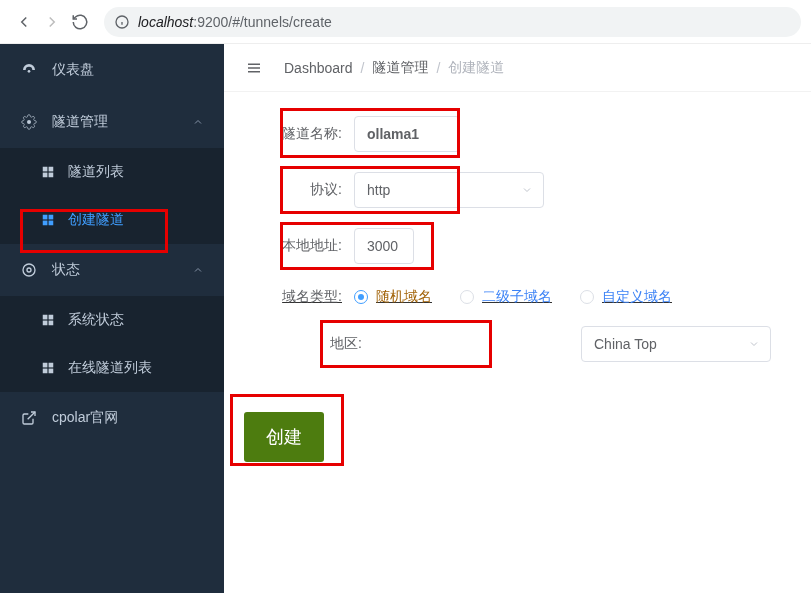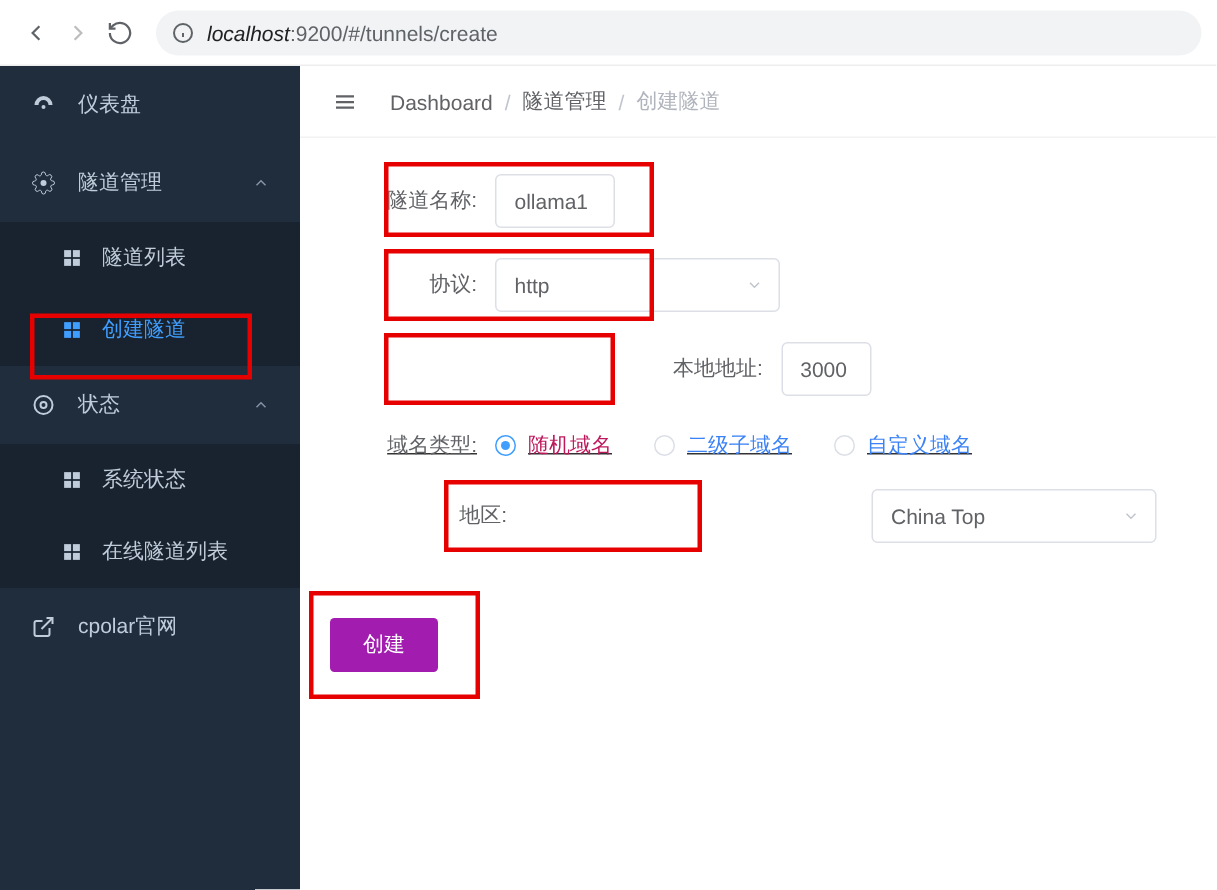--- a/index.html
+++ b/index.html
@@ -11,21 +11,21 @@
     .nav-btn.disabled { color: #bdbdbd; }
     .url-bar { flex: 1; margin-left: 10px; display: flex; align-items: center; height: 30px; padding: 0 10px; border-radius: 15px; background: #f1f3f4; color: #5f6368; }
     .url-bar .url-text { color: #202124; margin-left: 8px; }
     .url-bar .url-text .host { color: #202124; font-style: italic; }
     .url-bar .url-text .path { color: #5f6368; }
     
     
     .app { display: flex; height: calc(593px - 44px); }
     
     
-    .sidebar { width: 200px; background: #1f2d3d; color: #c0ccda; overflow-y: auto; }
+    .sidebar { width: 224px; background: #1f2d3d; color: #c0ccda; overflow-y: auto; }
     .menu-group { }
     .menu-title { display: flex; align-items: center; padding: 0 20px; height: 52px; cursor: pointer; }
     .menu-title .m-icon { width: 18px; height: 18px; display: flex; align-items: center; justify-content: center; margin-right: 14px; }
     .menu-title .expand { margin-left: auto; color: #8492a6; }
     .submenu { background: #18232f; }
     .submenu-item { display: flex; align-items: center; padding: 0 20px 0 40px; height: 48px; cursor: pointer; color: #c0ccda; }
     .submenu-item .s-icon { width: 16px; height: 16px; display: flex; align-items: center; justify-content: center; margin-right: 12px; }
     .submenu-item.active { color: #409eff; }
     .single-item { display: flex; align-items: center; padding: 0 20px; height: 52px; cursor: pointer; }
     .single-item .m-icon { width: 18px; height: 18px; display: flex; align-items: center; justify-content: center; margin-right: 14px; }
@@ -38,33 +38,33 @@
     .breadcrumb-bar { display: flex; align-items: center; height: 48px; padding: 0 20px; border-bottom: 1px solid #f2f2f2; color: #606266; }
     .bc-icon { width: 20px; height: 20px; display:flex; align-items:center; justify-content:center; margin-right: 20px; color: #606266; }
     .bc-sep { margin: 0 8px; color: #c0c4cc; }
     .bc-current { color: #b0b4bc; }
     
     .form { padding: 24px 40px; position: relative; }
     .form-row { display: flex; align-items: center; margin-bottom: 20px; }
     .form-label { width: 90px; text-align: right; color: #606266; padding-right: 12px; }
     .form-control { }
     .input { border: 1px solid #dcdfe6; border-radius: 4px; height: 36px; padding: 0 12px; font-size: 14px; color: #606266; background: #fff; }
-    .input.w200 { width: 80px; }
+    .input.w200 { width: 106px; font-weight: bold; }
     .select { border: 1px solid #dcdfe6; border-radius: 4px; height: 36px; padding: 0 30px 0 12px; font-size: 14px; color: #606266; background: #fff; width: 190px; position: relative; display: flex; align-items: center; cursor: pointer; }
     .select .caret { position: absolute; right: 10px; color: #c0c4cc; }
     
     .radio-group { display: flex; align-items: center; gap: 28px; }
     .radio { display: flex; align-items: center; cursor: pointer; }
     .radio-circle { width: 14px; height: 14px; border-radius: 50%; border: 1px solid #dcdfe6; margin-right: 8px; position: relative; background: #fff; }
     .radio.selected .radio-circle { border-color: #409eff; }
     .radio.selected .radio-circle::after { content: ''; position: absolute; width: 6px; height: 6px; background: #409eff; border-radius: 50%; top: 3px; left: 3px; }
-    .radio.selected .radio-label { color: #be185d; }
+    .radio.selected .radio-label { color: #a16207; }
     .radio-label { color: #3b82f6; }
     
-    .btn-primary { background: #a21caf; color: #fff; border: none; border-radius: 3px; height: 36px; padding: 0 22px; font-size: 14px; cursor: pointer; }
+    .btn-primary { background: #4d7c0f; color: #fff; border: none; border-radius: 3px; height: 50px; padding: 0 22px; font-size: 18px; cursor: pointer; }
     
     
     svg { display: block; }
   </style>
 </head>
 <body>
 
 <div class="browser-bar">
   <div class="nav-btn">
     <svg width="18" height="18" viewBox="0 0 24 24" fill="none" stroke="currentColor" stroke-width="2">
@@ -239,21 +239,21 @@
             <span class="caret">
               <svg width="12" height="12" viewBox="0 0 24 24" fill="none" stroke="currentColor" stroke-width="2">
                   <polyline points="6 9 12 15 18 9"></polyline>
                 </svg>
             </span>
           </div>
         </div>
         <div class="hl" style="left:16px; top:-6px; width:180px; height:48px;"></div>
       </div>
 
-      <div class="form-row" style="position:relative;justify-content:center;">
+      <div class="form-row" style="position:relative;">
         <div class="form-label">本地地址:</div>
         <div class="form-control">
           <input class="input" style="width: 60px;" value="3000">
         </div>
         <div class="hl" style="left:16px; top:-6px; width:154px; height:48px;"></div>
       </div>
 
       <div class="form-row" style="margin-top:24px; position:relative;text-decoration:underline;">
         <div class="form-label">域名类型:</div>
         <div class="form-control radio-group">

